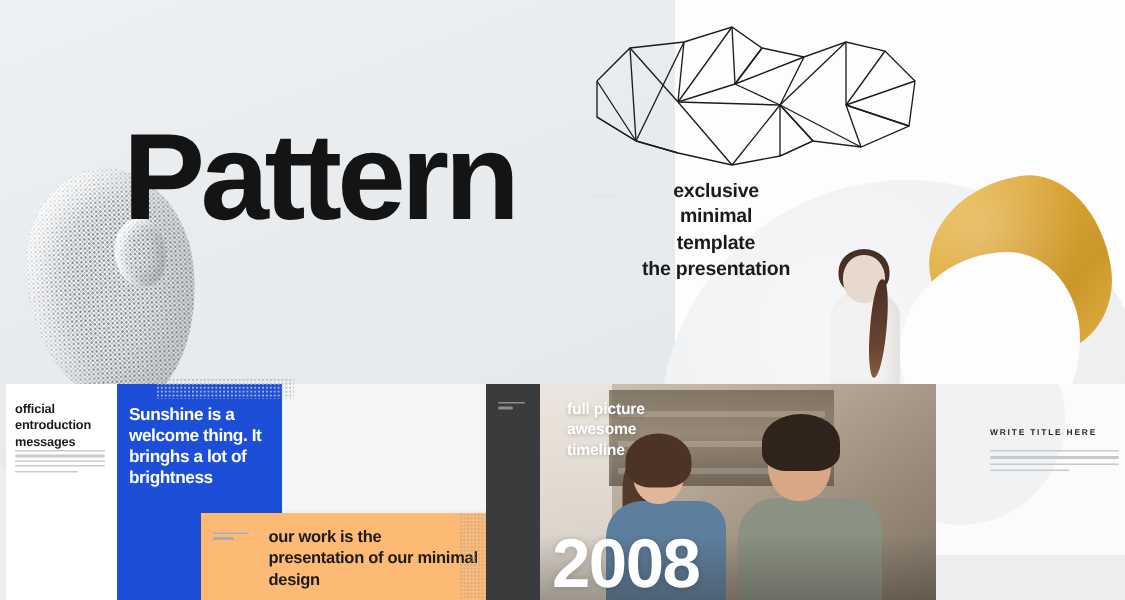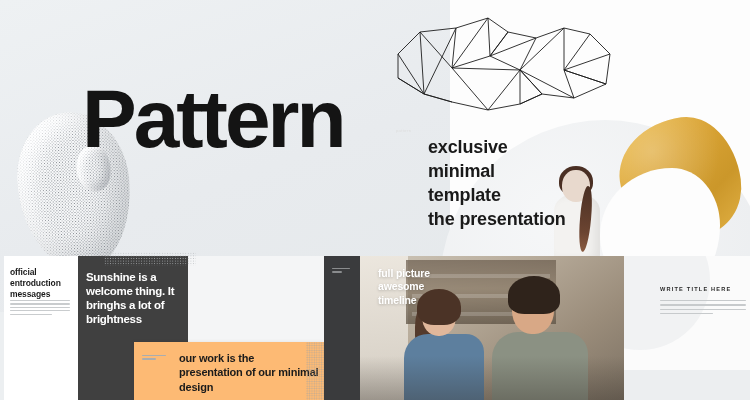--- a/index.html
+++ b/index.html
@@ -53,36 +53,36 @@
      border-radius:44% 44% 14% 14% / 26% 26% 8% 8%;box-shadow:inset -6px 0 10px rgba(0,0,0,.07);}
   .woman .head{position:absolute;left:22px;top:10px;width:28px;height:32px;background:#e8d9cd;border-radius:48%;}
   .woman .hair{position:absolute;left:19px;top:6px;width:34px;height:30px;background:#4a2f23;
      border-radius:50% 50% 42% 42%;}
   .woman .braid{position:absolute;left:40px;top:26px;width:11px;height:66px;background:linear-gradient(180deg,#4a2f23,#6b4431 70%,#8a5b41);
      border-radius:46% 46% 50% 50%;transform:rotate(5deg);}
 
   .hero-title{position:absolute;left:82px;top:78px;font-size:82px;line-height:1;
      font-weight:700;letter-spacing:-3px;color:#141414;}
   .hero-title-mark{position:absolute;left:396px;top:128px;font-size:4px;letter-spacing:.4px;color:#ddd;}
-  .hero-sub{position:absolute;left:428px;top:136px;font-size:18px;line-height:1.33;
-     font-weight:600;color:#1a1a1a;letter-spacing:-.15px;}
+  .hero-sub{position:absolute;left:428px;top:118px;font-size:13px;line-height:1.33;
+     font-weight:600;color:#1a1a1a;letter-spacing:-.15px;text-align:center;}
   .hero-sub div{white-space:nowrap;}
 
   
   .strip{position:absolute;left:4px;top:256px;width:750px;height:144px;background:#f4f5f6;}
 
   
   .c1{position:absolute;left:0;top:0;width:74px;height:144px;background:#ffffff;}
   .c1 h3{margin:0;position:absolute;left:6px;top:11px;width:64px;font-size:8.5px;line-height:1.32;
      font-weight:700;color:#1b1b1b;letter-spacing:-.1px;}
   .c1 .lines{position:absolute;left:6px;top:44px;width:60px;}
   .c1 .lines i{display:block;height:1.3px;background:#c9ccce;margin-bottom:2.1px;border-radius:1px;}
 
   
-  .c2{position:absolute;left:74px;top:0;width:110px;height:144px;background:#404040;}
+  .c2{position:absolute;left:74px;top:0;width:110px;height:144px;background:#1d4ed8;}
   .c2 .dots{position:absolute;left:26px;top:-4px;width:92px;height:14px;
      background-image:radial-gradient(circle,#b9bdc0 .7px,rgba(0,0,0,0) .85px);
      background-size:2.6px 2.6px;opacity:.85;}
   .c2 p{margin:0;position:absolute;left:8px;top:14px;width:100px;font-size:11.5px;line-height:1.22;
      font-weight:700;color:#ffffff;letter-spacing:-.3px;}
 
   
   .c3{position:absolute;left:130px;top:86px;width:190px;height:76px;background:#fdba74;
       box-shadow:-1px -1px 3px rgba(0,0,0,.05);}
   .c3 .tag{position:absolute;left:8px;top:13px;width:24px;}
@@ -245,20 +245,21 @@
         <div class="m-body"></div>
         <div class="m-head"></div>
         <div class="m-hair"></div>
         <div class="counter"></div>
       </div>
       <div class="title">
         <div>full picture</div>
         <div>awesome</div>
         <div>timeline</div>
       </div>
+      <div class="year">2008</div>
     </div>
 
     <div class="c5">
       <div class="arc"></div>
       <h4>WRITE TITLE HERE</h4>
       <div class="lines">
         <i></i>
           <i></i>
           <i></i>
           <i style="width:62%"></i>

